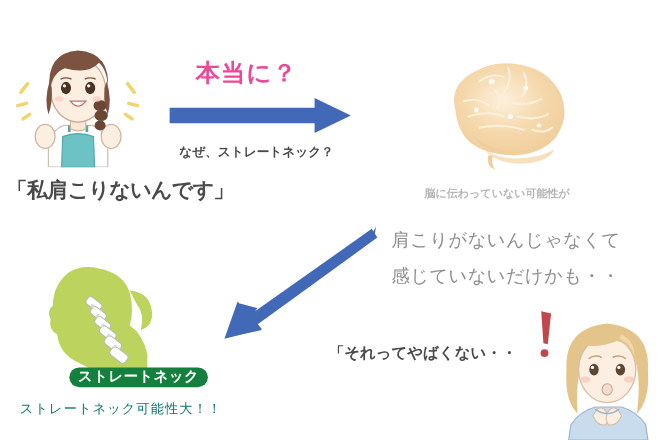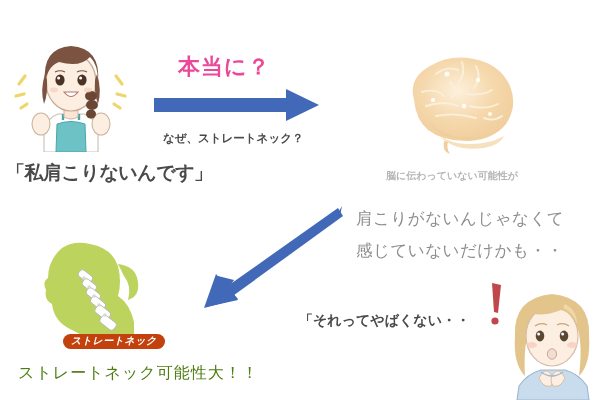--- a/index.html
+++ b/index.html
@@ -33,29 +33,28 @@
   .arrow-d { position: absolute; }
 
   
   .brain { position: absolute; left: 392px; top: 44px; width: 140px; height: 120px; }
 
   
   .neck-fig { position: absolute; left: 18px; top: 238px; width: 160px; height: 118px; }
   .badge {
     position: absolute;
     left: 63px; top: 334px;
-    background: #c2410c;
+    background: #15803d;
     color: #ffffff;
-    font-size: 10px;
+    font-size: 13px;
     font-weight: bold;
     letter-spacing: 0.5px;
     padding: 2px 8px 3px 8px;
     border-radius: 9px;
     line-height: 1;
-    font-style: italic;
   }
 
   
   .woman-b { position: absolute; left: 505px; top: 282px; width: 95px; height: 118px; }
   .excl { position: absolute; left: 487px; top: 281px; width: 18px; height: 46px; }
 
   
   #cap-watashi {
     left: 6px; top: 160px;
     font-size: 19px; font-weight: bold; color: #4a4a4a;
@@ -88,21 +87,21 @@
   .quote-yaba {
     left: 283px;
     font-size: 14px; font-weight: bold; color: #4a4a4a;
     letter-spacing: 0px;
     margin-left: 16px;
   }
   #cap-yaba1 { top: 312px; }
   #cap-yaba2 { top: 337px; }
   #cap-straight {
     left: 18px; top: 363px;
-    font-size: 16px; color: #4d7c0f; font-weight: normal;
+    font-size: 12px; color: #0f766e; font-weight: normal;
     letter-spacing: 1px;
   }
 </style>
 </head>
 <body>
 
 <div id="stage">
 
   <div class="woman-a">
     <svg width="118" height="128" viewBox="0 0 118 128">

